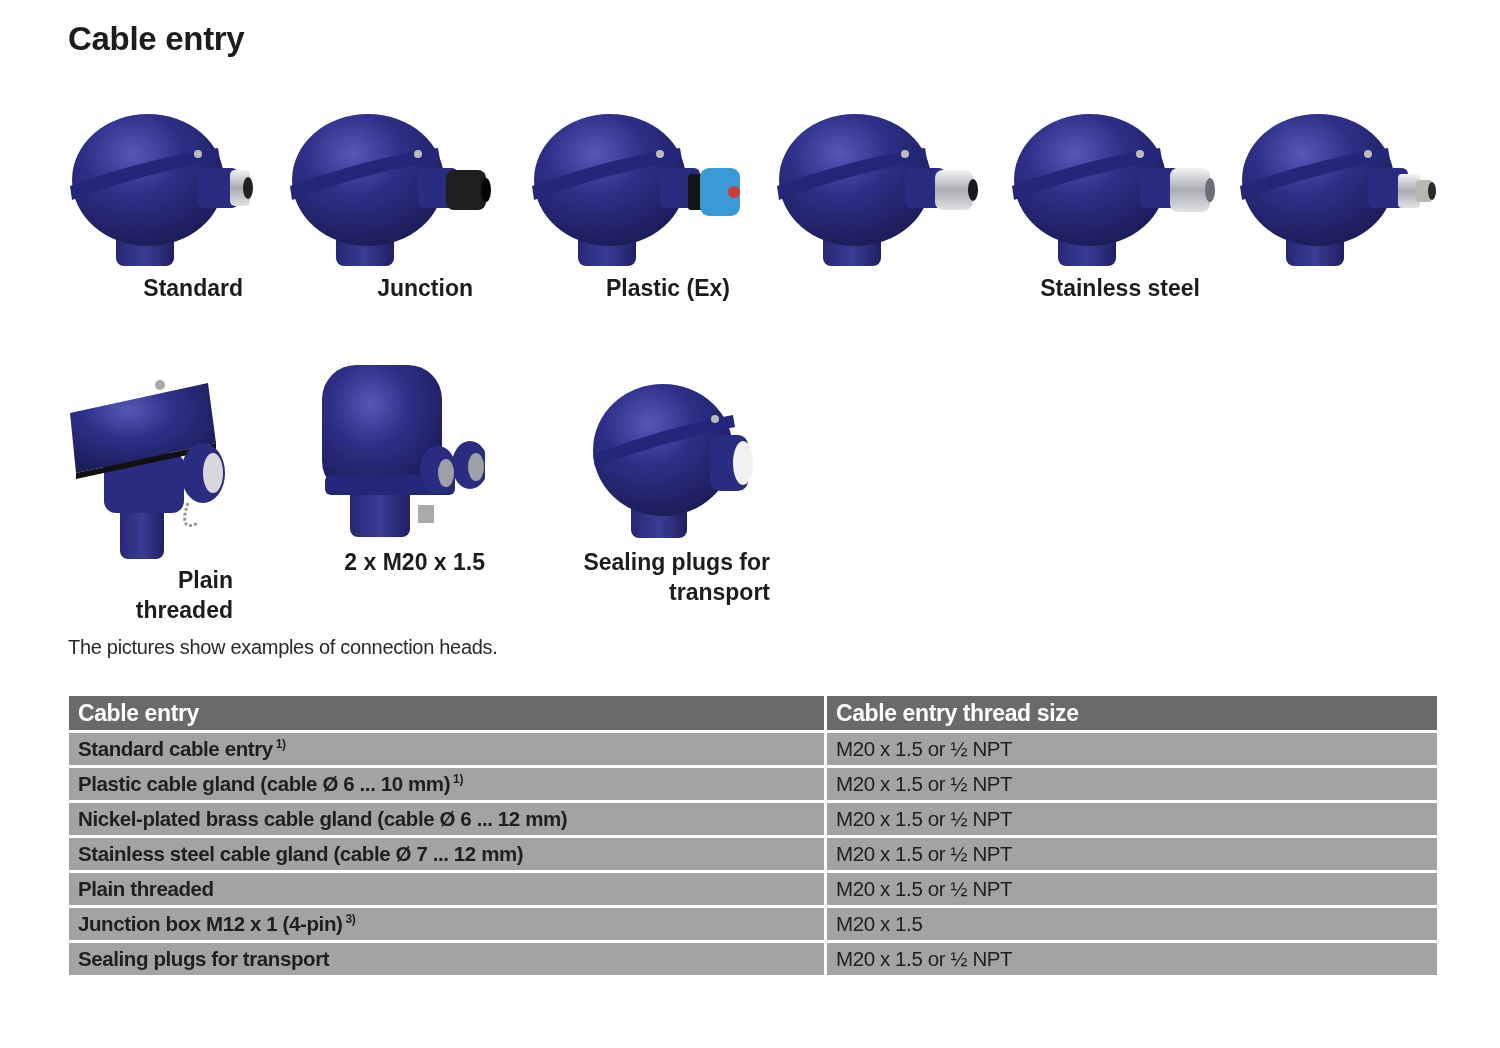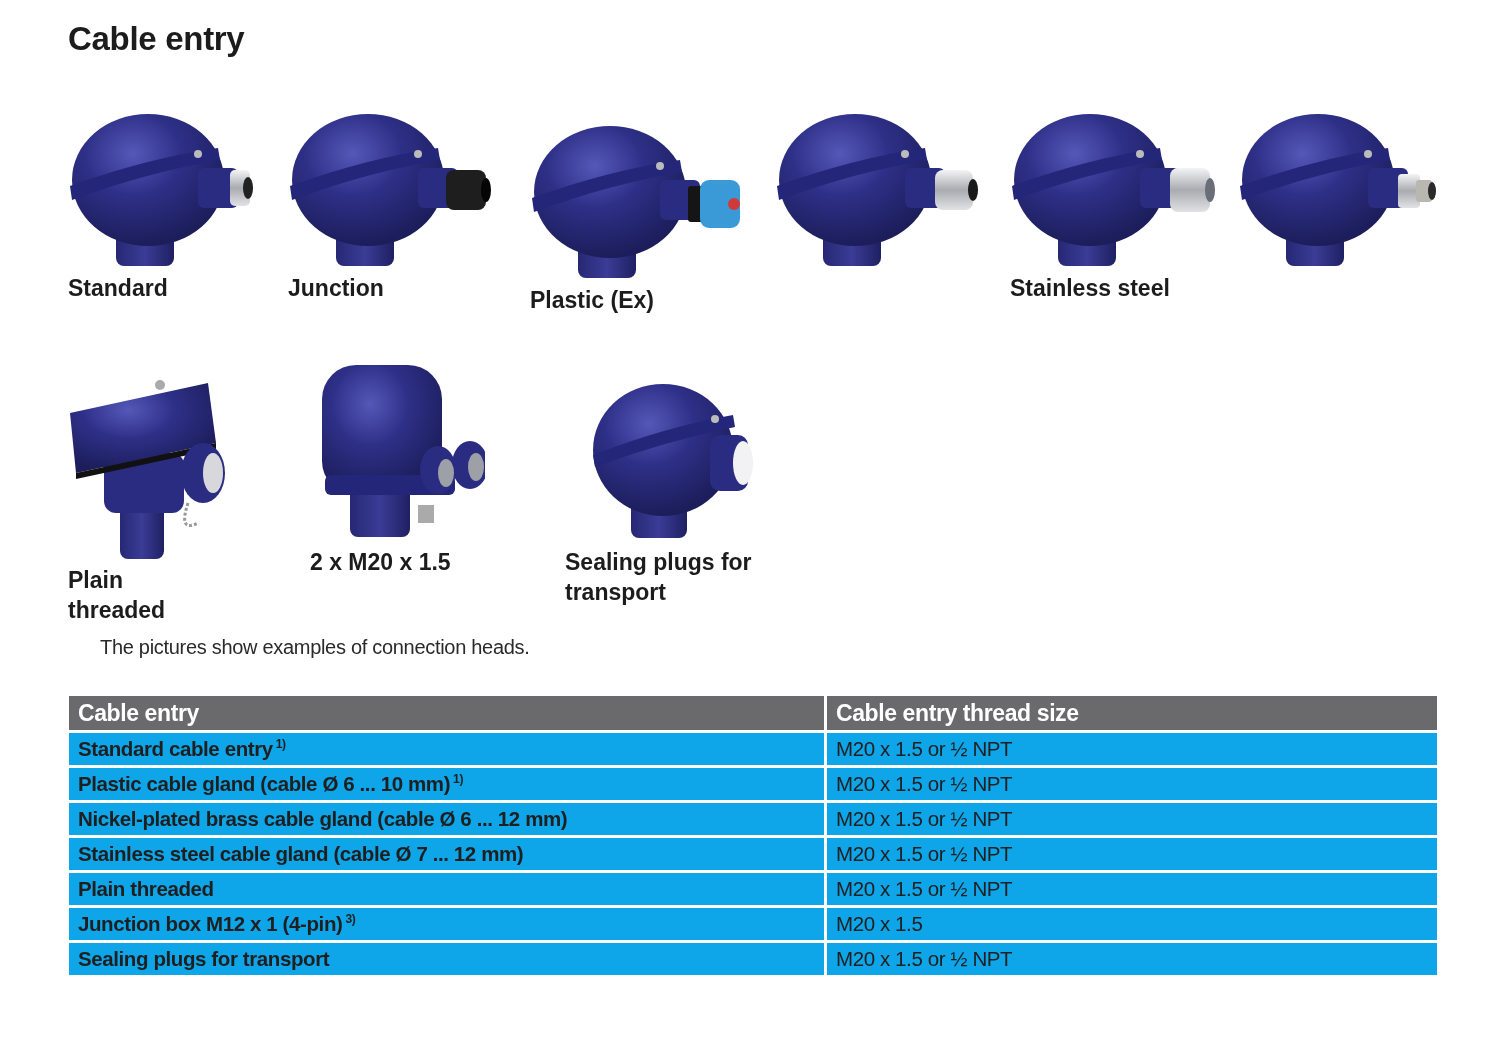--- a/index.html
+++ b/index.html
@@ -1,24 +1,24 @@
 <!DOCTYPE html>
 <html><head>
 <meta charset="utf-8">
 <style>
   html, body { margin: 0; padding: 0; background: #ffffff; }
   body { width: 1500px; height: 1048px; position: relative; font-family: "Liberation Sans", sans-serif; color: #1a1a1a; overflow: hidden; }
   .title { position: absolute; left: 68px; top: 20px; font-size: 33px; font-weight: bold; color: #1c1c1c; letter-spacing: -0.3px; }
-  .fig { position: absolute; text-align: left; }
+  .fig { position: absolute; text-align: right; }
   .fig .pic { position: relative; margin: 0 auto; }
   .fig .cap { font-size: 23px; font-weight: bold; line-height: 30px; color: #1c1c1c; }
-  .note { position: absolute; left: 68px; top: 636px; font-size: 20px; color: #2a2a2a; letter-spacing: -0.3px; margin-left: 32px; }
+  .note { position: absolute; left: 68px; top: 636px; font-size: 20px; color: #2a2a2a; letter-spacing: -0.3px; }
   table.spec { position: absolute; left: 66px; top: 693px; width: 1374px; border-collapse: separate; border-spacing: 3px; font-size: 20.5px; letter-spacing: -0.4px; }
   table.spec th { background: #6a6a6c; color: #ffffff; text-align: left; font-weight: bold; font-size: 23px; padding: 0 9px; height: 34px; }
-  table.spec td { background: #0ea5e9; height: 32px; padding: 0 9px; color: #1f1f1f; }
+  table.spec td { background: #a3a3a3; height: 32px; padding: 0 9px; color: #1f1f1f; }
   table.spec td.c1 { font-weight: bold; width: 737px; }
   sup { font-size: 12px; vertical-align: 8px; margin-left: 3px; }
   svg { display: block; }
 </style>
 </head>
 <body>
 
 <div class="title">Cable entry</div>
 
 <svg width="0" height="0" style="position:absolute">
@@ -68,21 +68,21 @@
       <rect x="158" y="62" width="40" height="40" rx="8" fill="#1e1e1e"></rect>
       <ellipse cx="198" cy="82" rx="5" ry="12" fill="#050505"></ellipse>
       <circle cx="130" cy="46" r="4" fill="#bbb"></circle>
     </svg>
   </div>
   <div class="cap">
       <div>Junction</div>
     </div>
 </div>
 
-<div class="fig" style="left:530px; top:120px; width:200px;">
+<div class="fig" style="left:530px; top:108px; width:200px;">
   <div class="pic" style="width:215px;height:165px;">
     <svg width="215" height="165" viewBox="0 0 215 165">
       <rect x="48" y="100" width="58" height="58" rx="8" fill="url(#neck)"></rect>
       <ellipse cx="80" cy="72" rx="76" ry="66" fill="url(#dome)"></ellipse>
       <path d="M2 78 Q 80 50 150 40 L 152 52 Q 80 64 4 92 Z" fill="#24267a"></path>
       <rect x="130" y="60" width="40" height="40" rx="6" fill="#2a2c82"></rect>
       <rect x="158" y="66" width="16" height="36" rx="3" fill="#151515"></rect>
       <rect x="170" y="60" width="40" height="48" rx="9" fill="#3a9ad8"></rect>
       <circle cx="204" cy="84" r="6" fill="#d23a3a"></circle>
       <circle cx="130" cy="46" r="4" fill="#bbb"></circle>

